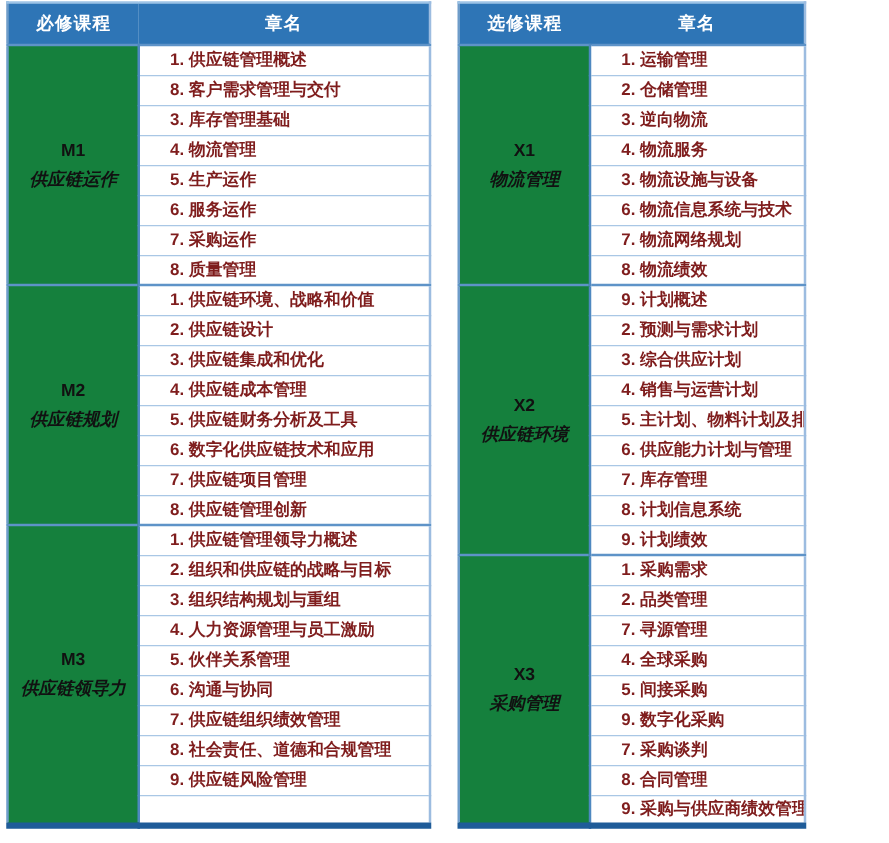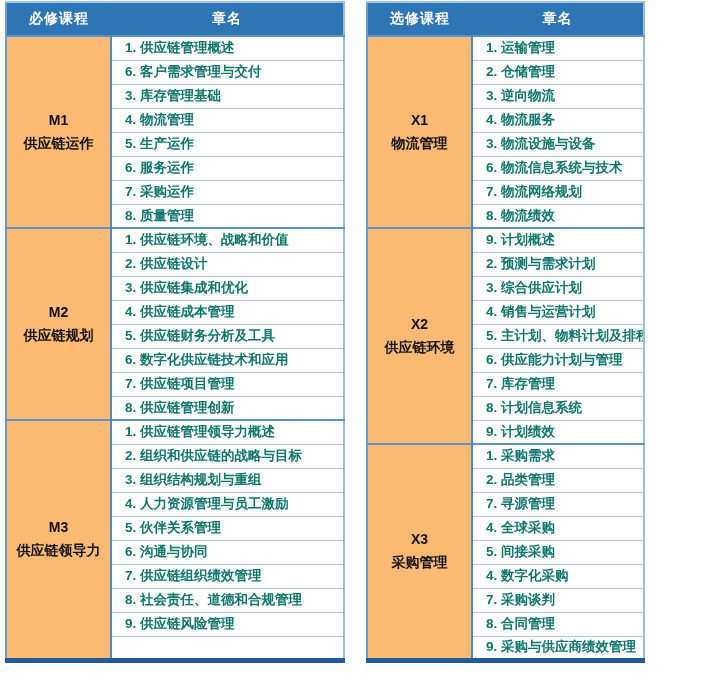--- a/index.html
+++ b/index.html
@@ -33,38 +33,38 @@
     font-size: 14px;
     font-weight: bold;
     height: 34px;
     text-align: center;
     vertical-align: middle;
     border-bottom: 1px solid #9DC3E6;
     letter-spacing: 1px;
     margin-top: 28px;
   }
   td.course {
-    background: #fdba74;
+    background: #15803d;
     color: #111111;
     font-size: 14px;
     font-weight: bold;
     text-align: center;
     vertical-align: middle;
     border-right: 2px solid #4E88C0;
     line-height: 23px;
   }
   td.course .sec-code { display: block; }
-  td.course .sec-name { display: block; }
+  td.course .sec-name { display: block; font-style: italic; }
   td.ch {
     background: #FFFFFF;
-    color: #0f766e;
+    color: #7f1d1d;
     font-size: 13.5px;
     font-weight: bold;
     height: 24px;
-    padding: 0 4px 0 13px;
+    padding: 0 4px 0 24px;
     vertical-align: middle;
     border-top: 1px solid #A9C7E5;
     white-space: nowrap;
     overflow: hidden;
   }
   tr.sec > td { border-top: 2px solid #5E93C8; }
 </style>
 </head>
 <body>
 
@@ -83,21 +83,21 @@
     </thead>
     <tbody>
       <tr class="sec">
         <td class="course" rowspan="8">
           <span class="sec-code">M1</span>
           <span class="sec-name">供应链运作</span>
         </td>
         <td class="ch">1. 供应链管理概述</td>
       </tr>
       <tr>
-          <td class="ch">6. 客户需求管理与交付</td>
+          <td class="ch">8. 客户需求管理与交付</td>
         </tr>
       <tr>
           <td class="ch">3. 库存管理基础</td>
         </tr>
       <tr>
           <td class="ch">4. 物流管理</td>
         </tr>
       <tr>
           <td class="ch">5. 生产运作</td>
         </tr>
@@ -263,21 +263,21 @@
       <tr>
           <td class="ch">7. 寻源管理</td>
         </tr>
       <tr>
           <td class="ch">4. 全球采购</td>
         </tr>
       <tr>
           <td class="ch">5. 间接采购</td>
         </tr>
       <tr>
-          <td class="ch">4. 数字化采购</td>
+          <td class="ch">9. 数字化采购</td>
         </tr>
       <tr>
           <td class="ch">7. 采购谈判</td>
         </tr>
       <tr>
           <td class="ch">8. 合同管理</td>
         </tr>
       <tr>
           <td class="ch">9. 采购与供应商绩效管理</td>
         </tr>

